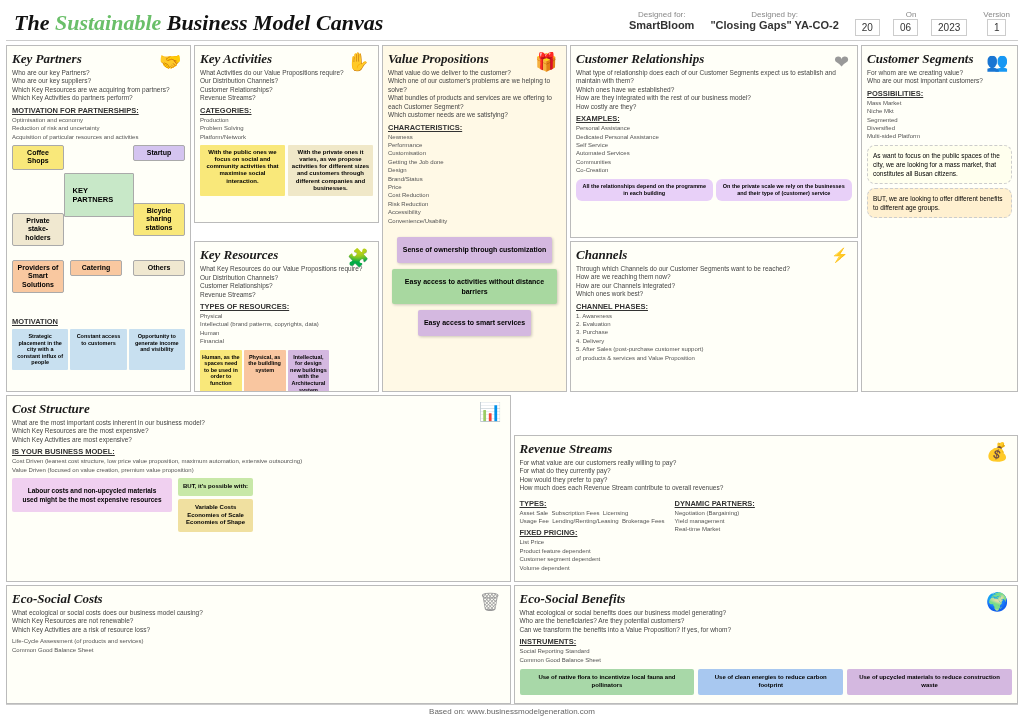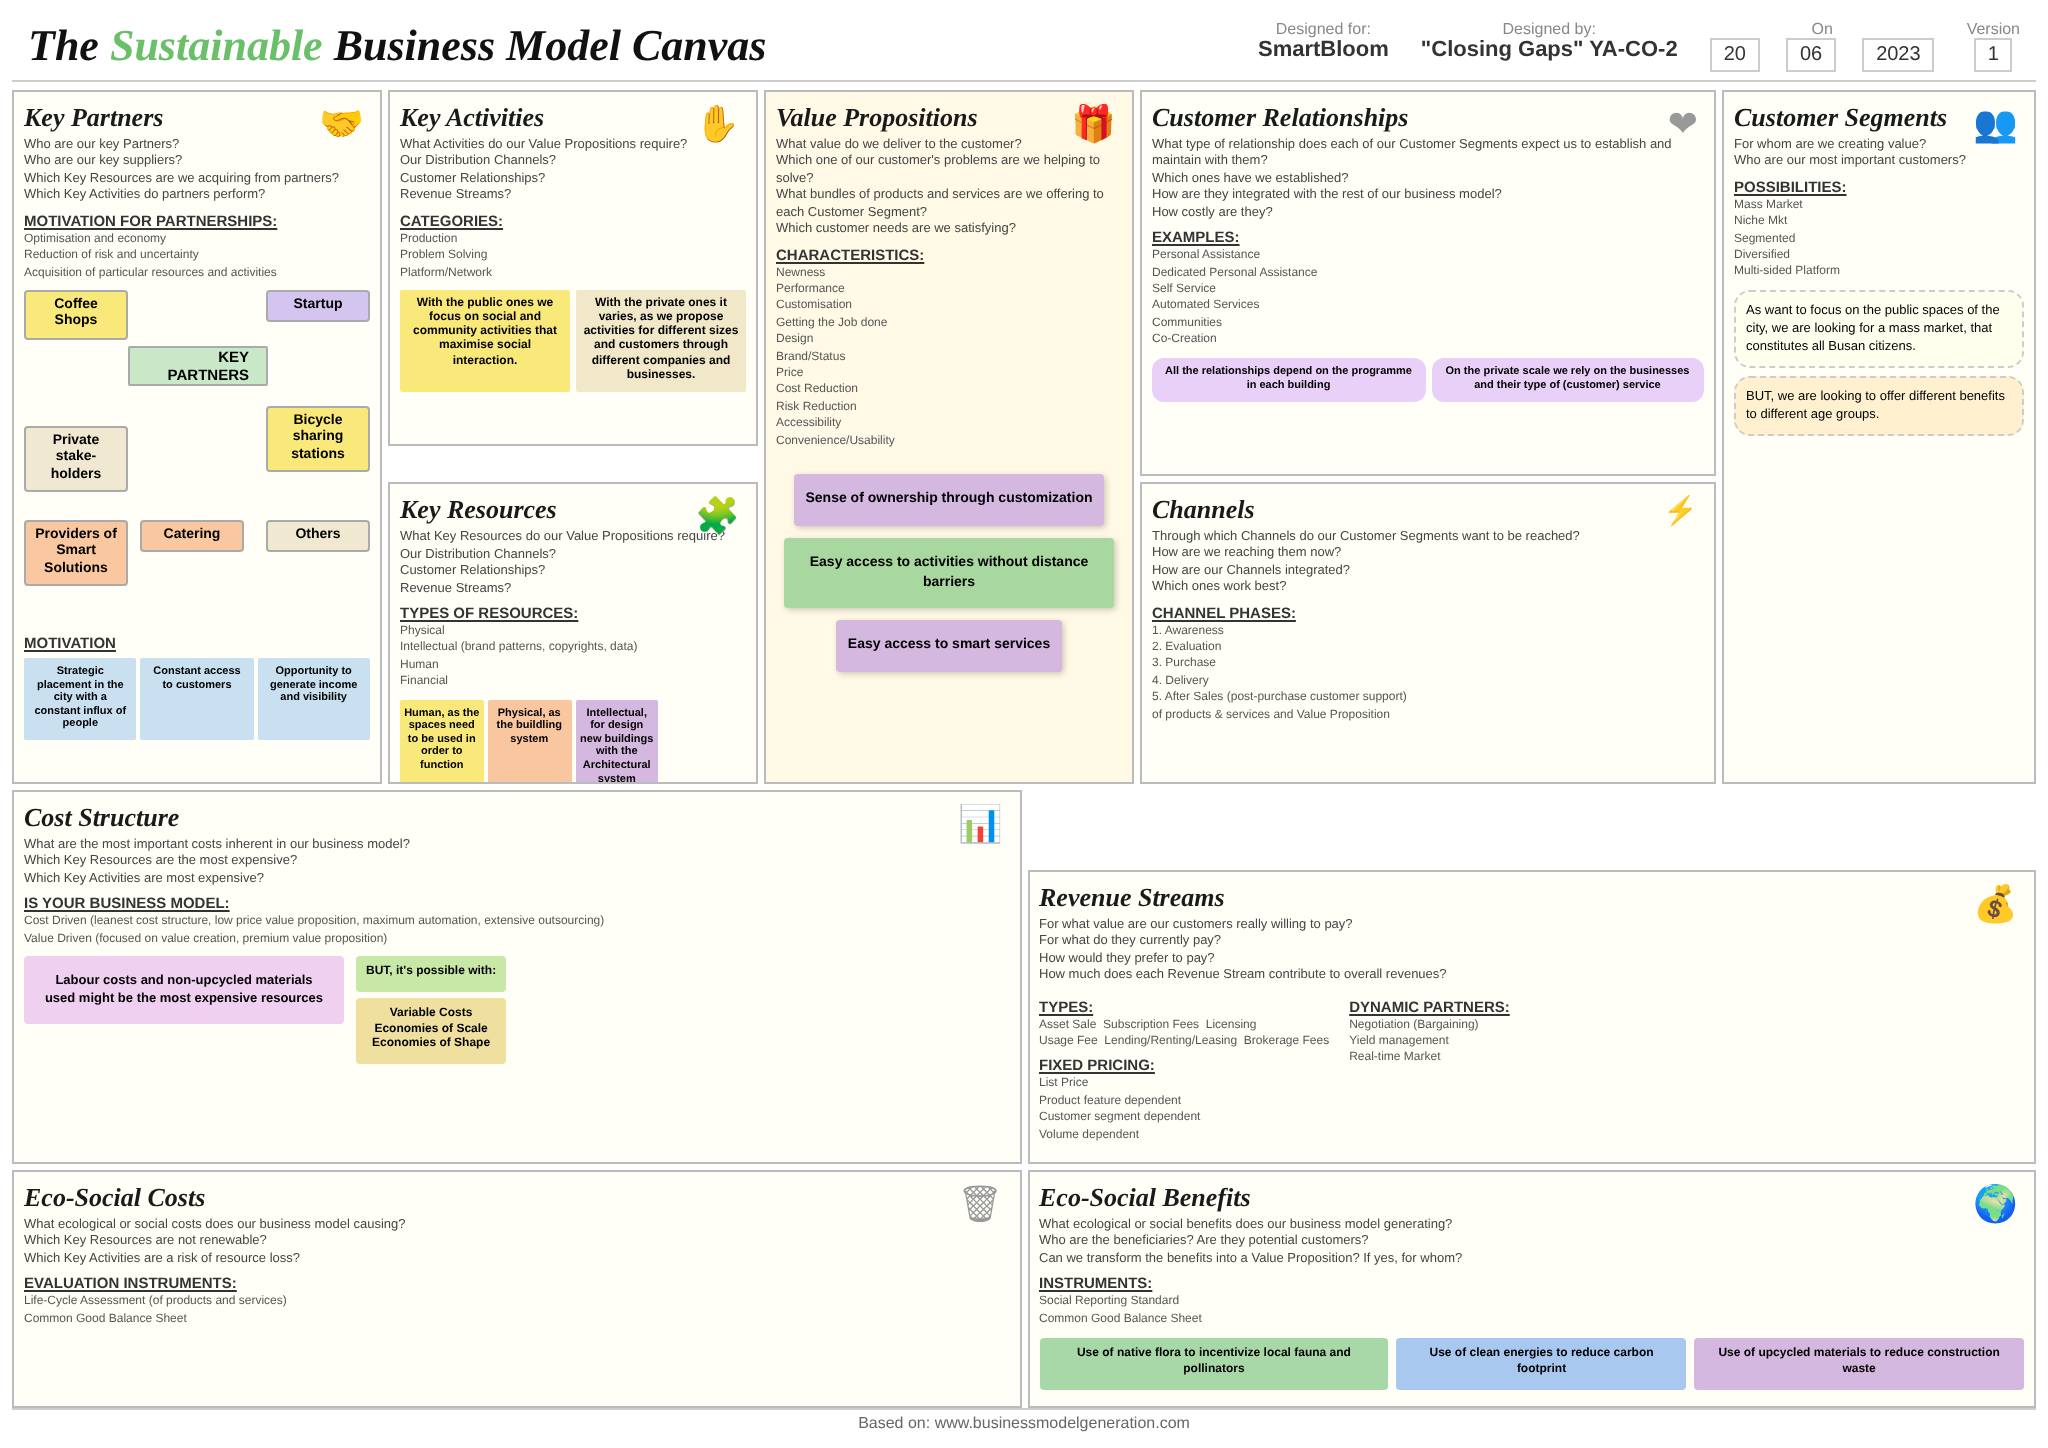--- a/index.html
+++ b/index.html
@@ -225,24 +225,24 @@
       height: 170px;
     }
 
     .kp-center-box {
       position: absolute;
       top: 28px;
       left: 50%;
       transform: translateX(-50%);
       background: #c8e8c8;
       border: 1px solid #aaa;
-      padding: 0 8px;
+      padding: 12px 8px;
       font-size: 7.5px;
       font-weight: bold;
-      text-align: right;
+      text-align: left;
       border-radius: 1px;
       width: 70px;
     }
 
     .kp-node {
       position: absolute;
       font-size: 7px;
       font-weight: bold;
       text-align: center;
       padding: 3px 4px;
@@ -560,21 +560,20 @@
         </div>
 
       </div>
 
       <div class="bot-section">
 
         <div class="cell col-eco-cost">
           <div class="cell-title">Eco-Social Costs</div>
           <span class="cell-icon">🗑</span>
           <div class="cell-subtitle">What ecological or social costs does our business model causing?<br>Which Key Resources are not renewable?<br>Which Key Activities are a risk of resource loss?</div>
-          <div class="section-label">EVALUATION INSTRUMENTS:</div>
           <div class="small-text">Life-Cycle Assessment (of products and services)<br>Common Good Balance Sheet</div>
         </div>
 
         <div class="cell col-eco-ben">
           <div class="cell-title">Eco-Social Benefits</div>
           <span class="cell-icon">🌍</span>
           <div class="cell-subtitle">What ecological or social benefits does our business model generating?<br>Who are the beneficiaries? Are they potential customers?<br>Can we transform the benefits into a Value Proposition? If yes, for whom?</div>
           <div class="section-label">INSTRUMENTS:</div>
           <div class="small-text">Social Reporting Standard<br>Common Good Balance Sheet</div>
           <div style="display:flex;gap:4px;margin-top:5px;justify-content:flex-end;">

